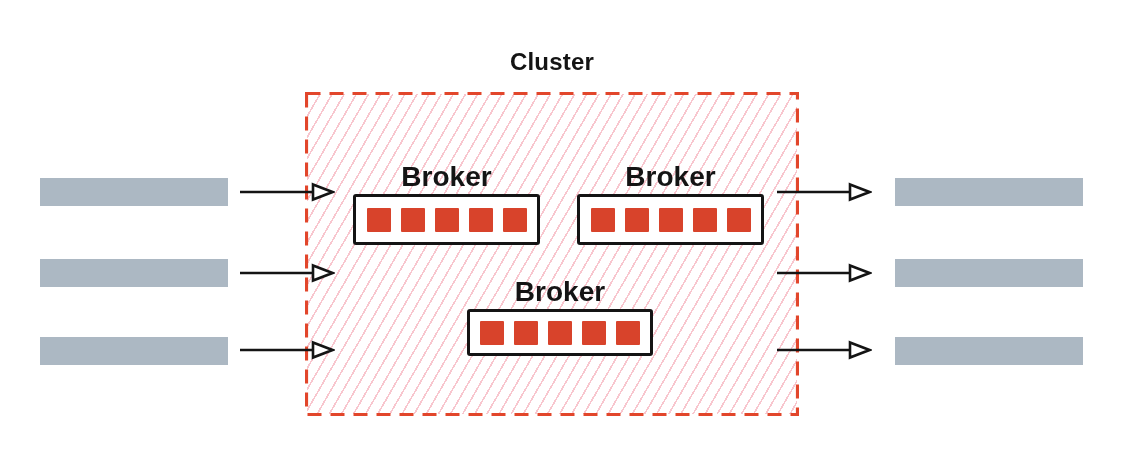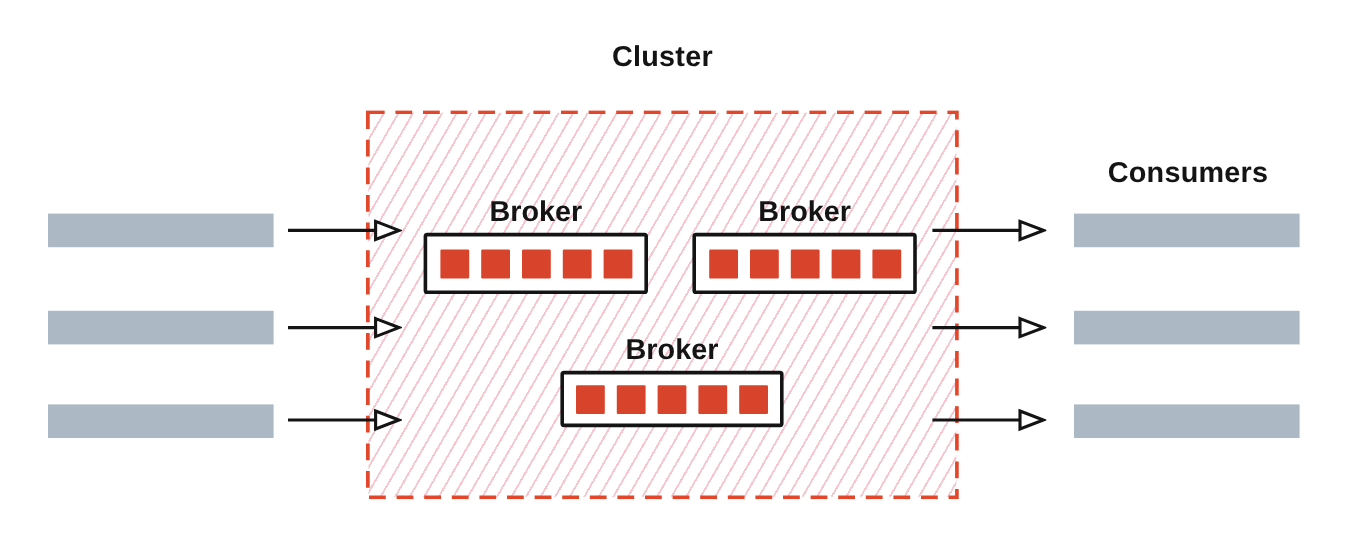--- a/index.html
+++ b/index.html
@@ -41,28 +41,28 @@
     position: absolute;
     inset: 2px;
     background: repeating-linear-gradient(
       120deg,
       var(--hatch_pink) 0px, var(--hatch_pink) 1.6px,
       transparent 1.6px, transparent 10.5px
     );
   }
   .cluster-dashes { position: absolute; inset: 0; width: 100%; height: 100%; }
   .cluster-title {
-    left: 305px; top: 34px; width: 494px;
+    left: 305px; top: 48px; width: 494px;
   }
 
   
   .broker { position: absolute; text-align: center; }
   .broker-label {
     display: block;
-    font-size: 24px;
+    font-size: 28px;
     font-weight: 600;
     line-height: 30px;
     margin-bottom: 2px;
     color: var(--ink);
   }
   .broker-box {
     display: flex;
     align-items: center;
     justify-content: center;
     gap: 10px;
@@ -150,21 +150,20 @@
         <span class="partition"></span>
         <span class="partition"></span>
         <span class="partition"></span>
       </div>
   </div>
 
   <div class="bar bar-left bar-row-1"></div>
   <div class="bar bar-left bar-row-2"></div>
   <div class="bar bar-left bar-row-3"></div>
 
-  <div class="diagram-label consumers-label">Consumers</div>
   <div class="bar bar-right bar-row-1"></div>
   <div class="bar bar-right bar-row-2"></div>
   <div class="bar bar-right bar-row-3"></div>
 
   <svg class="arrow arrow-left arrow-row-1" viewBox="0 0 96 24" aria-hidden="true">
     <line x1="1" y1="12" x2="75" y2="12" stroke="#141414" stroke-width="2.6"></line>
     <polygon points="74,4.5 93.5,12 74,19.5" fill="#ffffff" stroke="#141414" stroke-width="2.6" stroke-linejoin="miter"></polygon>
   </svg>
   <svg class="arrow arrow-left arrow-row-2" viewBox="0 0 96 24" aria-hidden="true">
     <line x1="1" y1="12" x2="75" y2="12" stroke="#141414" stroke-width="2.6"></line>

